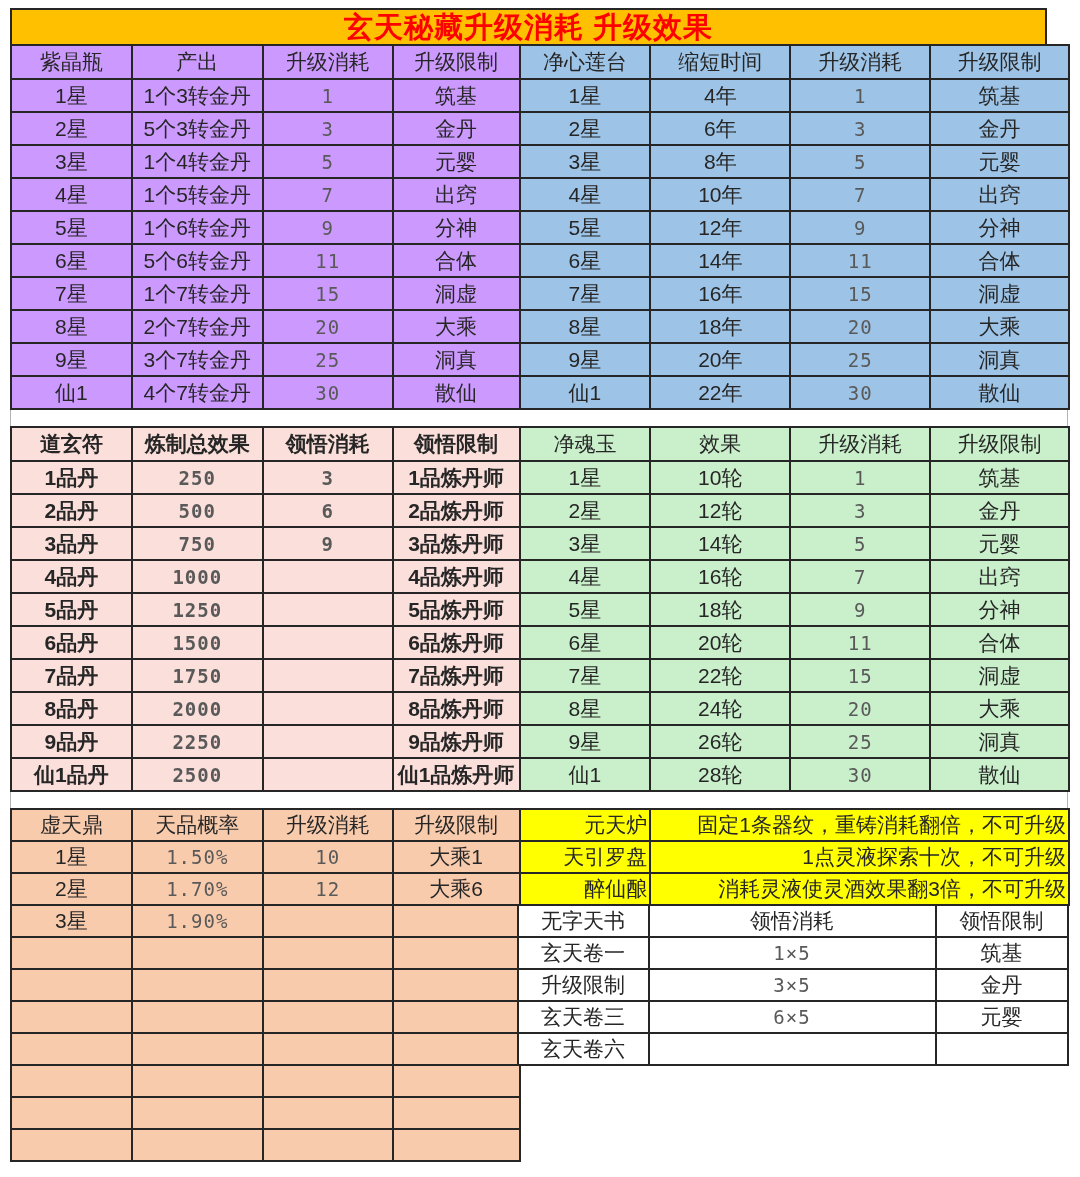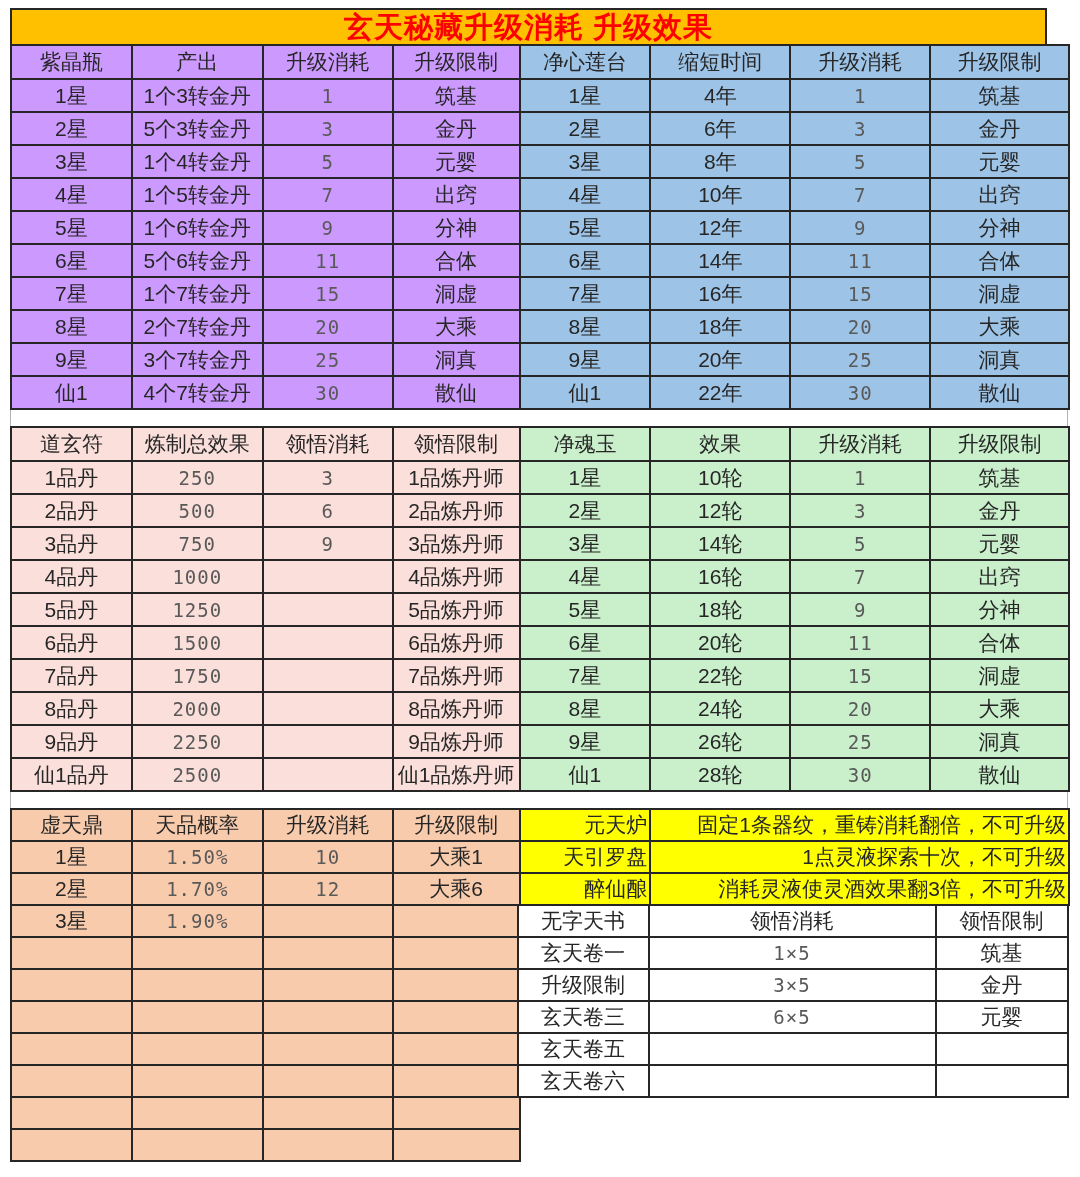--- a/index.html
+++ b/index.html
@@ -32,21 +32,21 @@
     font-size:21px; font-weight:normal; color:#262626;
     white-space:nowrap; overflow:hidden;
     padding:0 2px;
   }
   .sec12 thead tr { height:34px; }
   .sec12 tbody tr { height:33px; }
   .sec3  tr { height:32px;padding-left:24px; }
 
   .purple  th, .purple  td { background:var(--purple,#CC99FF); }
   .blue    th, .blue    td { background:var(--blue,#9DC3E6);margin-top:8px; }
-  .pink    th, .pink    td { background:var(--pink,#FBDFDB); }
+  .pink    th, .pink    td { background:var(--pink,#FBDFDB);font-weight:bold; }
   .green   th, .green   td { background:var(--green,#C9EFCB); }
   .orange  th, .orange  td { background:var(--orange,#F8CBAD); }
   .yellow  td              { background:var(--yellow,#FFFF00);text-align:right; }
   .scripture th, .scripture td { background:#ffffff; }
 
   td.num {
     font-family:"DejaVu Sans Mono", monospace;
     font-size:19px; color:#595959; letter-spacing:1px;
   }
 
@@ -508,25 +508,20 @@
               <td>升级限制</td>
               <td class="num">3×5</td>
               <td>金丹</td>
             </tr>
             <tr>
               <td>玄天卷三</td>
               <td class="num">6×5</td>
               <td>元婴</td>
             </tr>
             <tr>
-              <td>玄天卷五</td>
-              <td></td>
-              <td></td>
-            </tr>
-            <tr>
               <td>玄天卷六</td>
               <td></td>
               <td></td>
             </tr>
           </tbody>
       </table>
     </div>
   </div>
 
 </div>

